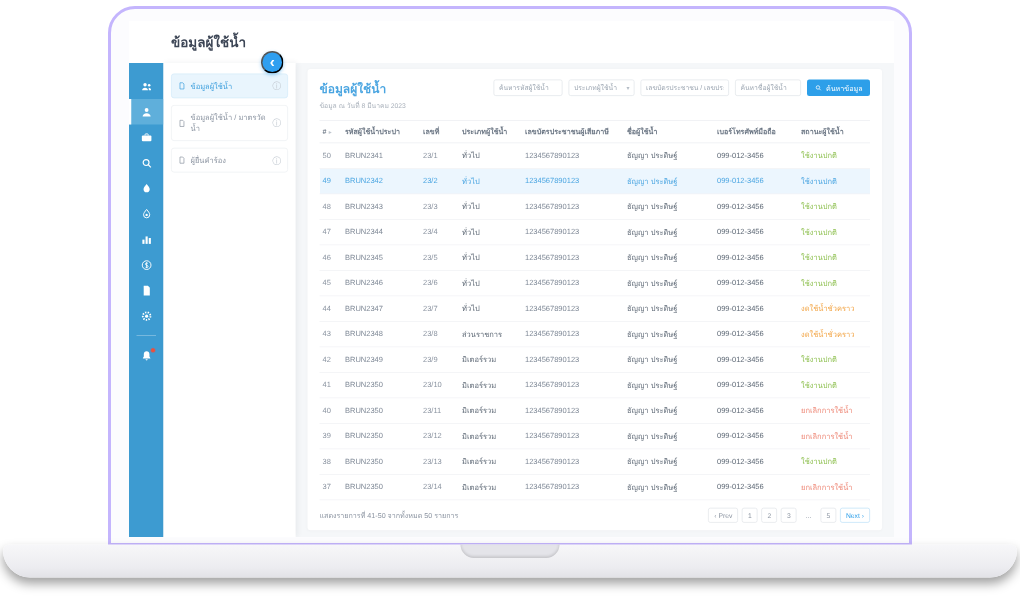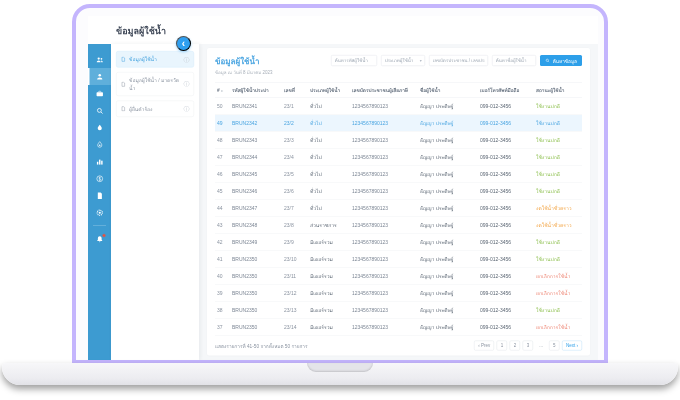--- a/index.html
+++ b/index.html
@@ -1,21 +1,21 @@
 <!DOCTYPE html>
 <html><head>
 <meta charset="utf-8">
 <style>
   * { margin:0; padding:0; box-sizing:border-box; }
   body { width:680px; height:400px; background:#ffffff; font-family:"Liberation Sans","DejaVu Sans",sans-serif; overflow:hidden; }
   .stage { position:relative; width:680px; height:400px; background:#fff; }
 
   
   .laptop-screen { position:absolute; left:72px; top:4px; width:536px; height:360px;
-    background:#fcfcfe; border:4px solid #c4b5fd; border-radius:18px 18px 0 0; }
+    background:#fcfcfe; border:2px solid #c4b5fd; border-radius:18px 18px 0 0; }
   .screen-inner { position:absolute; left:12px; top:8px; width:510px; height:344px; overflow:hidden; background:#fff; }
   .laptop-base { position:absolute; left:2px; top:363px; width:676px; height:22px;
     background:linear-gradient(180deg,#f7f7f9 0%,#ececf0 70%,#e2e2e7 100%);
     border-radius:4px 4px 18px 18px; box-shadow:0 4px 7px rgba(0,0,0,.38); }
   .laptop-notch { position:absolute; left:50%; transform:translateX(-50%); top:363px; width:66px; height:9px;
     background:#e4e4e9; border-radius:0 0 9px 9px; box-shadow:inset 0 -1px 2px rgba(0,0,0,.15); }
 
   
   .app { position:relative; width:1020px; height:688px; transform:scale(.5); transform-origin:0 0;
     font-size:10px; color:#5c6774; background:#fff; }

